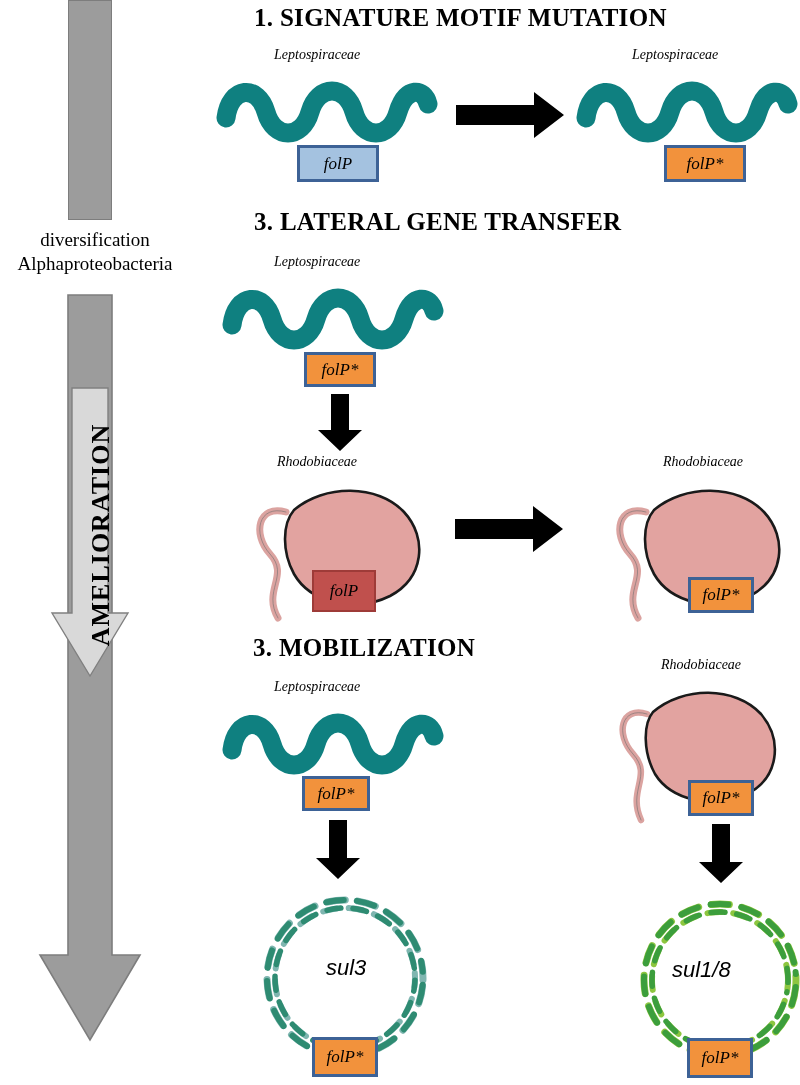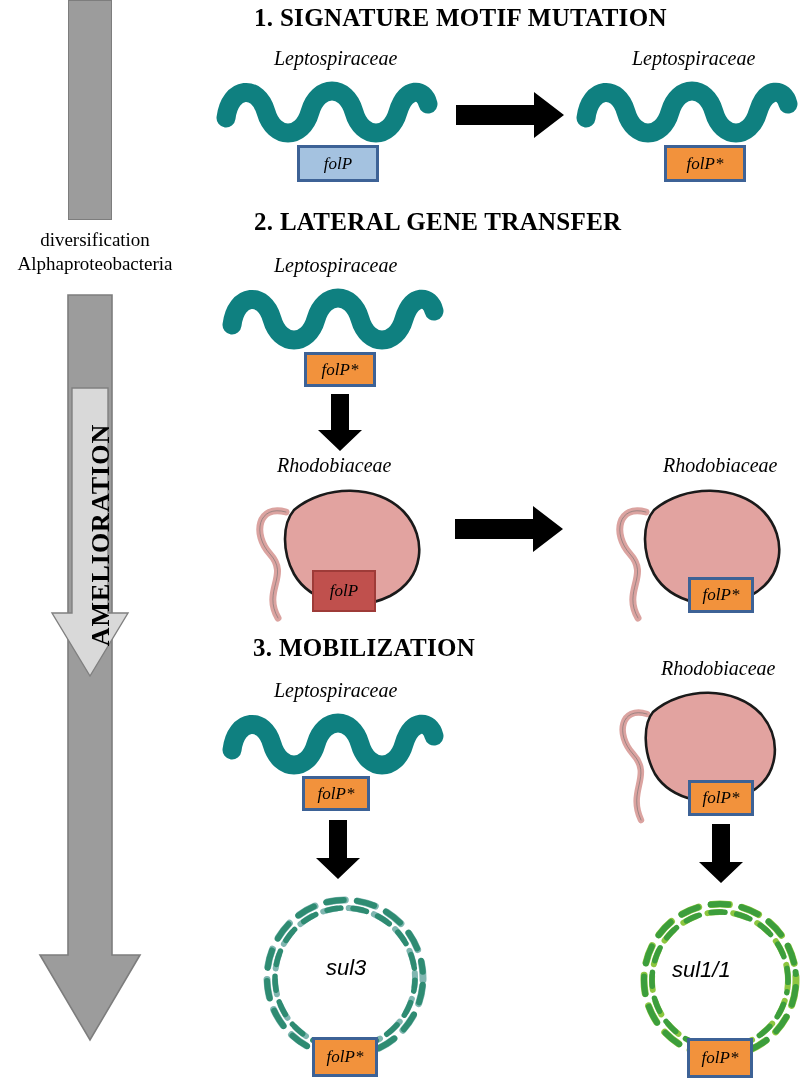--- a/index.html
+++ b/index.html
@@ -1,21 +1,21 @@
 <!DOCTYPE html>
 <html><head>
 <meta charset="utf-8">
 <style>
   html,body{margin:0;padding:0;background:#ffffff;}
   body{width:800px;height:1085px;position:relative;overflow:hidden;
        font-family:"Liberation Serif","DejaVu Serif",serif;color:#000;}
   .abs{position:absolute;}
   .sec-title{font-weight:bold;font-size:25px;letter-spacing:.3px;white-space:nowrap;
              font-family:"Liberation Serif","DejaVu Serif",serif;margin-left:40px;}
-  .taxon{font-style:italic;font-size:20px;white-space:nowrap;
+  .taxon{font-style:italic;font-size:14px;white-space:nowrap;
          font-family:"Liberation Serif","DejaVu Serif",serif;}
   .left-caption{font-size:19px;text-align:center;line-height:1.25;white-space:nowrap;
          font-family:"Liberation Serif","DejaVu Serif",serif;}
   .gene-box{box-sizing:border-box;display:flex;align-items:center;justify-content:center;
             font-style:italic;font-weight:normal;font-size:17px;
             font-family:"Liberation Serif","DejaVu Serif",serif;}
   .plasmid-label{font-style:italic;font-size:22px;white-space:nowrap;
             font-family:"Liberation Sans","DejaVu Sans",sans-serif;}
   svg{display:block;overflow:visible;}
 </style>
@@ -61,21 +61,21 @@
 </svg>
 
 <div class="abs taxon" style="left:632px;top:47px;">Leptospiraceae</div>
 
 <svg class="abs" width="210" height="66" viewBox="0 0 210 66" style="left:582px;top:78px;">
   <path d="M4,40 C8,8 36,6 44,34 C52,62 80,62 88,34 C96,6 124,6 132,34 C140,62 168,62 176,34 C184,8 202,10 206,26" fill="none" stroke="#0f8080" stroke-width="19" stroke-linecap="round"></path>
 </svg>
 
 <div class="abs gene-box" style="left:664px;top:145px;width:82px;height:37px;background:#f2923c;border:3px solid #3d6296;">folP*</div>
 
-<div class="abs sec-title" style="left:214px;top:208px;">2. LATERAL GENE TRANSFER</div>
+<div class="abs sec-title" style="left:214px;top:208px;">3. LATERAL GENE TRANSFER</div>
 
 <div class="abs taxon" style="left:274px;top:254px;">Leptospiraceae</div>
 
 <svg class="abs" width="210" height="66" viewBox="0 0 210 66" style="left:228px;top:285px;">
   <path d="M4,40 C8,8 36,6 44,34 C52,62 80,62 88,34 C96,6 124,6 132,34 C140,62 168,62 176,34 C184,8 202,10 206,26" fill="none" stroke="#0f8080" stroke-width="19" stroke-linecap="round"></path>
 </svg>
 
 <div class="abs gene-box" style="left:304px;top:352px;width:72px;height:35px;background:#f2923c;border:3px solid #3d6296;">folP*</div>
 
 <svg class="abs" width="46" height="58" viewBox="0 0 46 58" style="left:317px;top:394px;">
@@ -150,15 +150,15 @@
 
 <svg class="abs" width="200" height="200" viewBox="0 0 200 200" style="left:620px;top:884px;">
   <g fill="none" stroke-linecap="round">
     <circle cx="100" cy="96" r="76" stroke="#8dc63f" stroke-width="7" stroke-dasharray="18 13" transform="rotate(6 100 96)"></circle>
     <circle cx="100" cy="96" r="76" stroke="#3c9e3c" stroke-width="6" stroke-dasharray="18 13" stroke-dashoffset="16" transform="rotate(-6 100 96)"></circle>
     <circle cx="100" cy="96" r="68" stroke="#8dc63f" stroke-width="6" stroke-dasharray="14 12" transform="rotate(-4 100 96)"></circle>
     <circle cx="100" cy="96" r="68" stroke="#3c9e3c" stroke-width="5.5" stroke-dasharray="14 12" stroke-dashoffset="13" transform="rotate(10 100 96)"></circle>
   </g>
 </svg>
 
-<div class="abs plasmid-label" style="left:672px;top:957px;">sul1/1</div>
+<div class="abs plasmid-label" style="left:672px;top:957px;">sul1/8</div>
 
 <div class="abs gene-box" style="left:687px;top:1038px;width:66px;height:40px;background:#f2923c;border:3px solid #3d6296;">folP*</div>
 
 </body></html>

